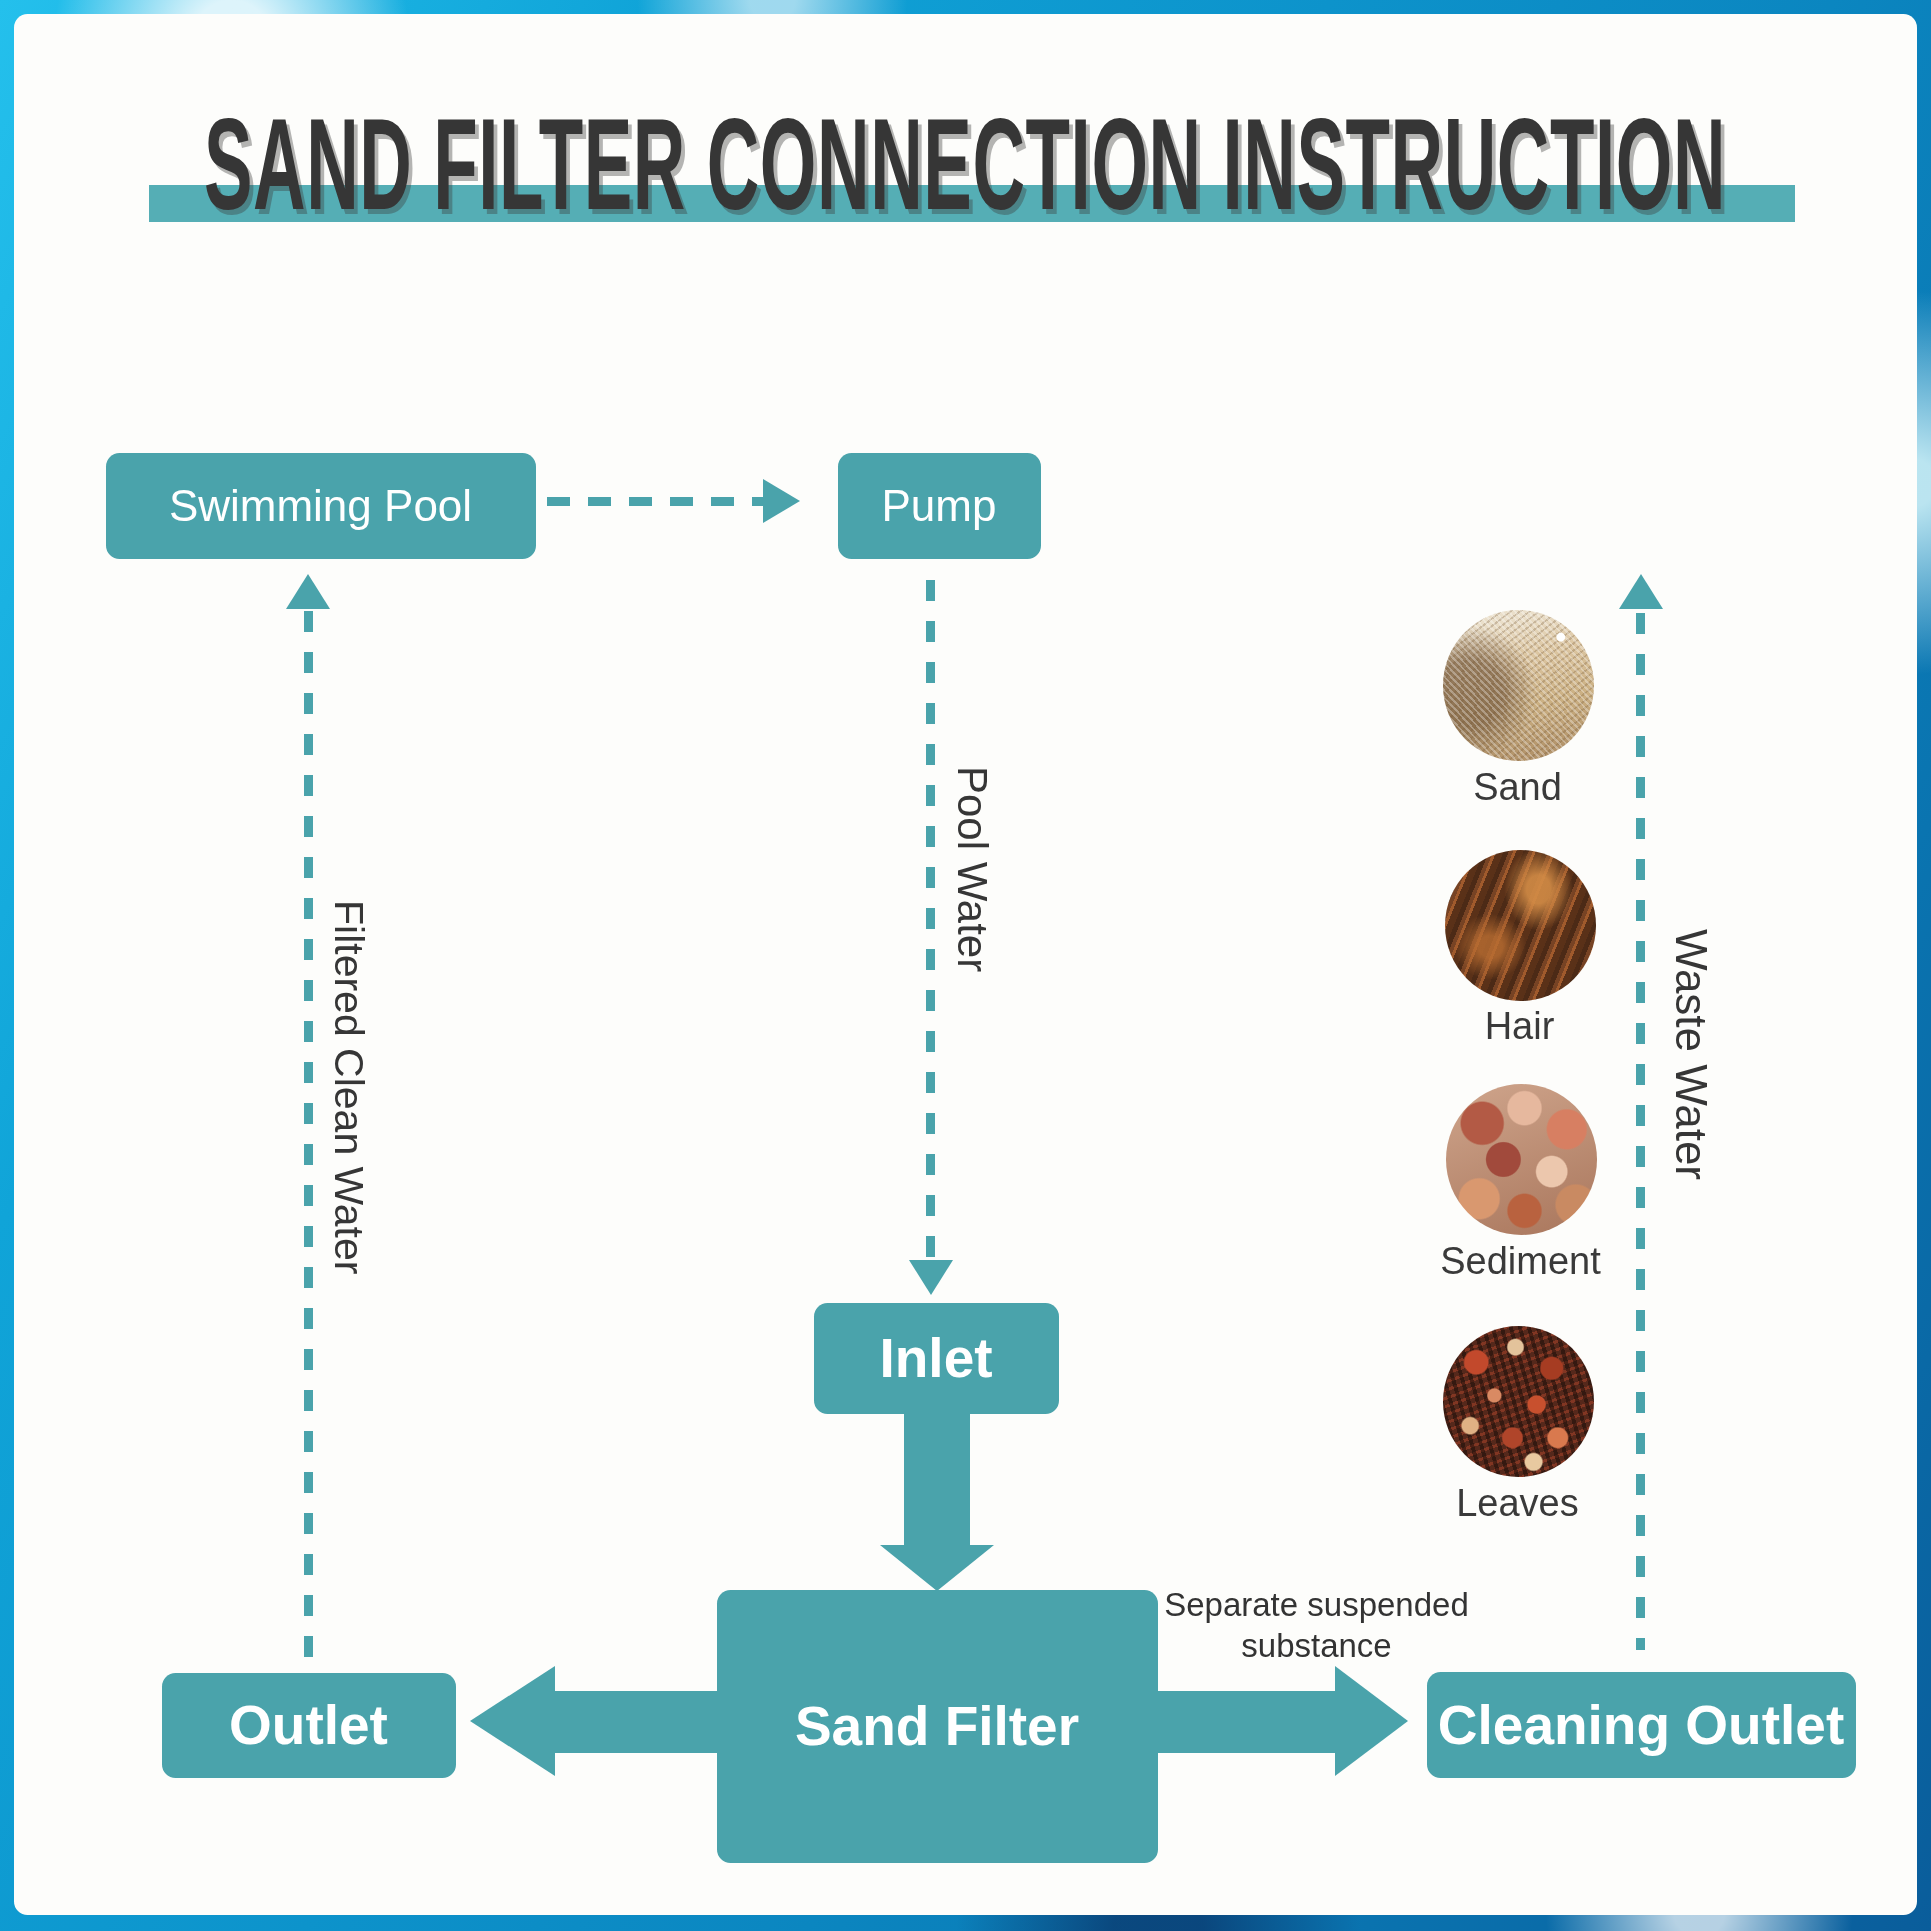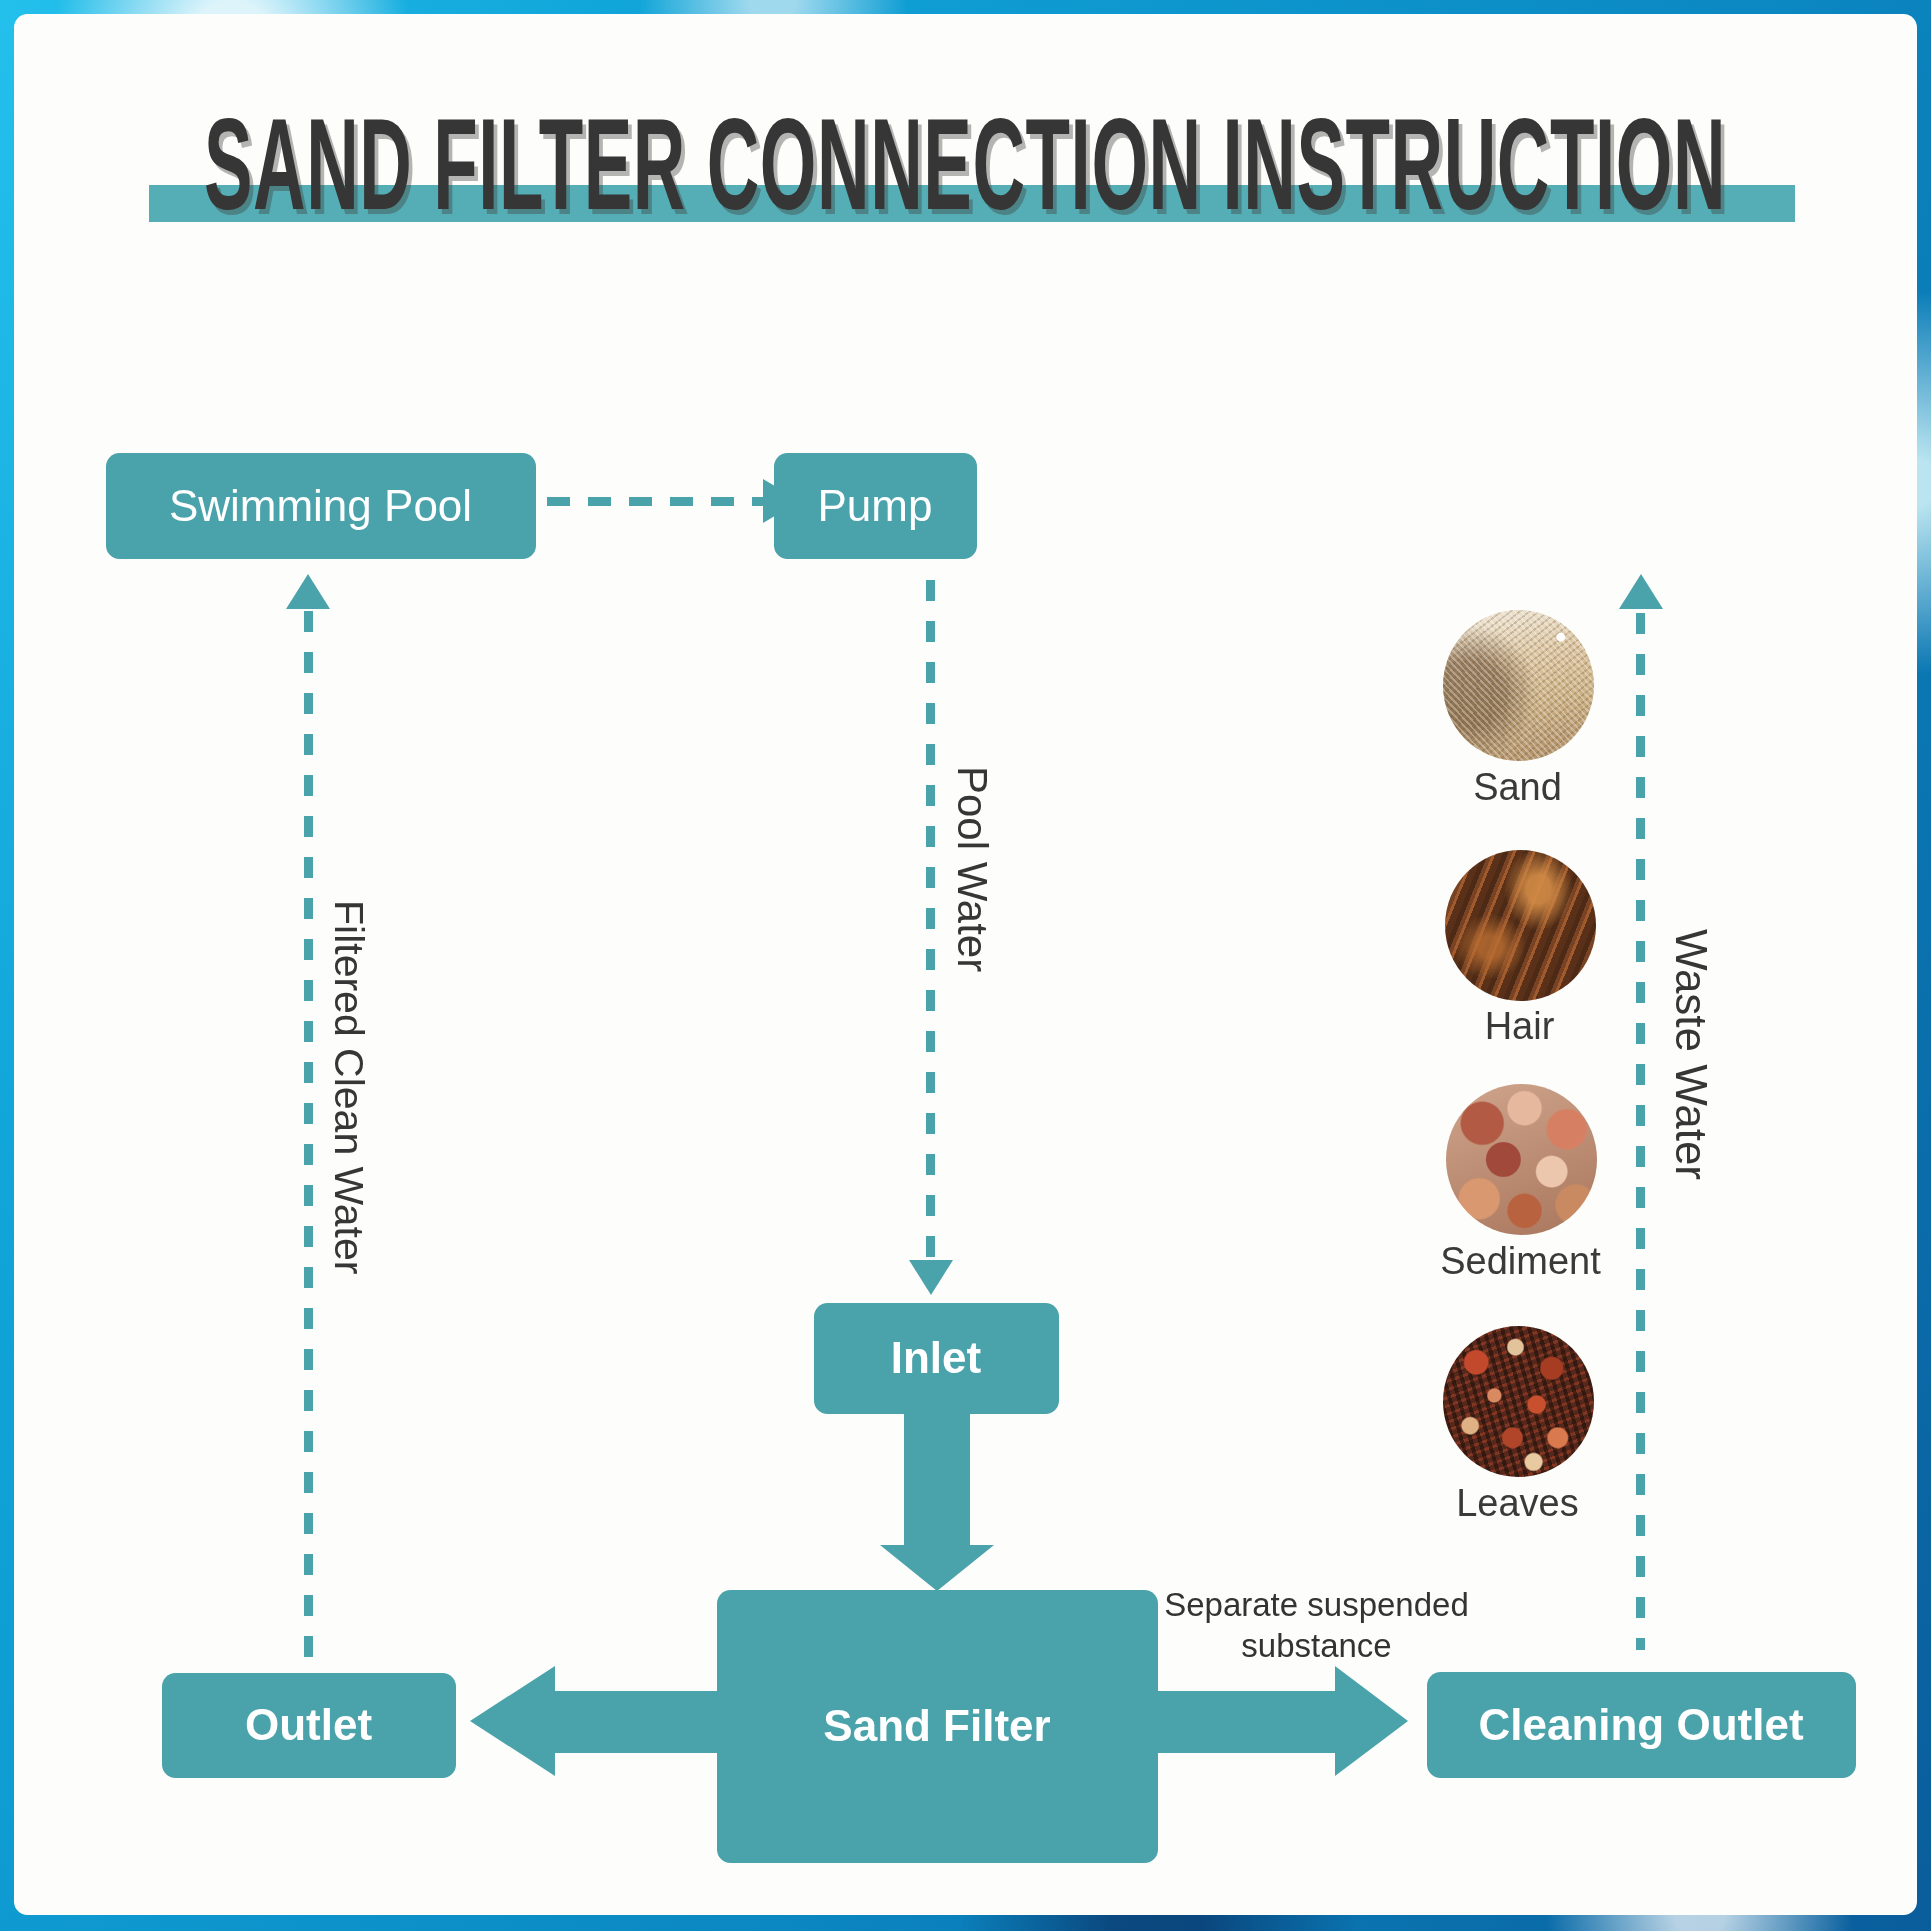--- a/index.html
+++ b/index.html
@@ -35,23 +35,23 @@
     font-size:130px;line-height:1;color:var(--dark);letter-spacing:1px;
     transform:translateX(-50%) scale(0.56,1.0);transform-origin:center top;
     text-shadow:6.8px 4.8px 0 rgba(60,60,60,.38);
   }
   
   .node{
     position:absolute;display:flex;align-items:center;justify-content:center;
     background:var(--teal);color:#ffffff;border-radius:13.5px;text-align:center;
   }
   .node.thin{font-weight:400;font-size:44px;}
-  .node.bold{font-weight:bold;font-size:44px;text-align:right;}
+  .node.bold{font-weight:bold;font-size:55px;text-align:right;}
   .n-swimming-pool{left:92px;top:439px;width:430px;height:106px;}
-  .n-pump{left:760px;top:439px;width:203px;height:106px;}
+  .n-pump{left:824px;top:439px;width:203px;height:106px;}
   .n-sewer{left:1530px;top:436px;width:195px;height:107px;}
   .n-inlet{left:800px;top:1289px;width:245px;height:111px;font-size:50px;}
   .n-sand-filter{left:703px;top:1576px;width:441px;height:273px;font-size:60px;}
   .n-outlet{left:148px;top:1659px;width:294px;height:105px;}
   .n-cleaning-outlet{left:1413px;top:1658px;width:429px;height:106px;}
   
   .vdash{position:absolute;width:9.7px;
     background:repeating-linear-gradient(to bottom,var(--teal) 0 21px,rgba(0,0,0,0) 21px 41px);}
   .hdash{position:absolute;height:9.7px;
     background:repeating-linear-gradient(to right,var(--teal) 0 23px,rgba(0,0,0,0) 23px 41px);}

